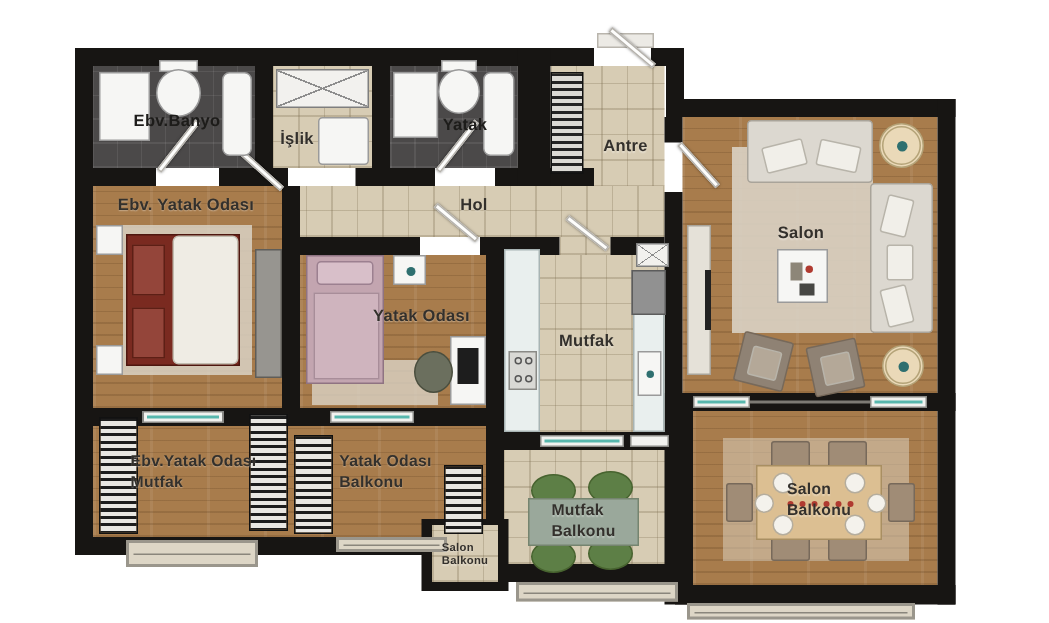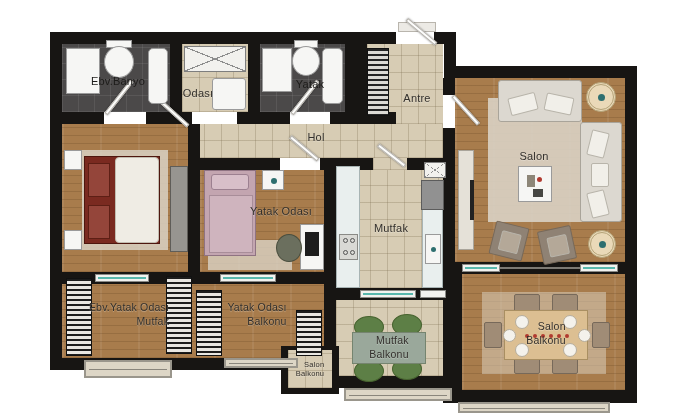--- a/index.html
+++ b/index.html
@@ -9,22 +9,22 @@
   .w{background:var(--wall,#171513);}
   .tile{background-color:var(--tile,#d7ccb4);
         background-image:repeating-linear-gradient(0deg,rgba(120,105,75,.28) 0 1px,transparent 1px 17px),
                          repeating-linear-gradient(90deg,rgba(120,105,75,.28) 0 1px,transparent 1px 17px);}
   .bath{background-color:var(--bath,#4b4949);
         background-image:repeating-linear-gradient(0deg,rgba(255,255,255,.08) 0 1px,transparent 1px 16px),
                          repeating-linear-gradient(90deg,rgba(255,255,255,.08) 0 1px,transparent 1px 16px);}
   .wood{background-color:var(--wood,#a87c4c);
         background-image:repeating-linear-gradient(0deg,rgba(60,35,10,.16) 0 1px,transparent 1px 8px),
                          repeating-linear-gradient(90deg,rgba(255,255,255,.07) 0 2px,transparent 2px 38px);}
-  .lbl{transform:translate(-50%,-50%);font-weight:normal;font-size:11px;color:#33302c;
-       white-space:pre;text-align:right;line-height:1.3;letter-spacing:.2px;
+  .lbl{transform:translate(-50%,-50%);font-weight:bold;font-size:11px;color:#33302c;
+       white-space:pre;text-align:left;line-height:1.3;letter-spacing:.2px;
        text-shadow:0 1px 1px rgba(255,255,255,.35);}
   .lbl.sm{font-size:10.5px;}
   .lbl.xs{font-size:7.5px;line-height:1.2;}
   .fix{background:#f6f6f4;border:1px solid #9a9a9a;}
   .door{height:4px;background:#fdfdfc;border:1px solid #b5b2ac;box-shadow:0 0 2px rgba(0,0,0,.5);}
   .glass{background:#f2f2ef;border:1px solid #8a8a86;}
   .glass i{display:block;position:absolute;left:2px;right:2px;top:2px;height:2px;background:#58b7ad;}
   .louvre{background:repeating-linear-gradient(180deg,#1d1d1d 0 2px,#e9e7e2 2px 5px);border:1px solid #111;}
   .shelf{background:repeating-linear-gradient(180deg,#242424 0 2px,#dcdad5 2px 5px);border:1px solid #111;}
   .rail{background:#ddd6c6;border:2px solid #9a968c;}
@@ -235,24 +235,25 @@
 
   <div class="gchair" style="left:354px;top:316px;width:30px;height:22px;"></div>
   <div class="gchair" style="left:392px;top:314px;width:30px;height:22px;"></div>
   <div class="gchair" style="left:354px;top:360px;width:30px;height:22px;"></div>
   <div class="gchair" style="left:392px;top:358px;width:30px;height:22px;"></div>
   <div style="left:352px;top:332px;width:74px;height:32px;background:var(--balcony-table,#9aa89b);border:1px solid #75846f;"></div>
   <div class="lbl sm" style="left:389px;top:348px;">Mutfak
 Balkonu</div>
 
   <div class="lbl" style="left:118px;top:81px;color:#1d1c1a;text-shadow:none;">Ebv.Banyo</div>
-  <div class="lbl" style="left:198px;top:93px;">Odası</div>
+  <div class="lbl" style="left:198px;top:93px;">İşlik</div>
   <div class="lbl" style="left:310px;top:84px;color:#1d1c1a;text-shadow:none;">Yatak</div>
   <div class="lbl" style="left:417px;top:98px;">Antre</div>
   <div class="lbl" style="left:316px;top:137px;">Hol</div>
+  <div class="lbl" style="left:124px;top:137px;">Ebv. Yatak Odası</div>
   <div class="lbl" style="left:281px;top:211px;">Yatak Odası</div>
   <div class="lbl" style="left:391px;top:228px;">Mutfak</div>
   <div class="lbl" style="left:534px;top:156px;">Salon</div>
   <div class="lbl sm" style="left:129px;top:315px;">Ebv.Yatak Odası
 Mutfak</div>
   <div class="lbl sm" style="left:257px;top:315px;">Yatak Odası
 Balkonu</div>
   <div class="lbl xs" style="left:310px;top:369px;">Salon
 Balkonu</div>
 

